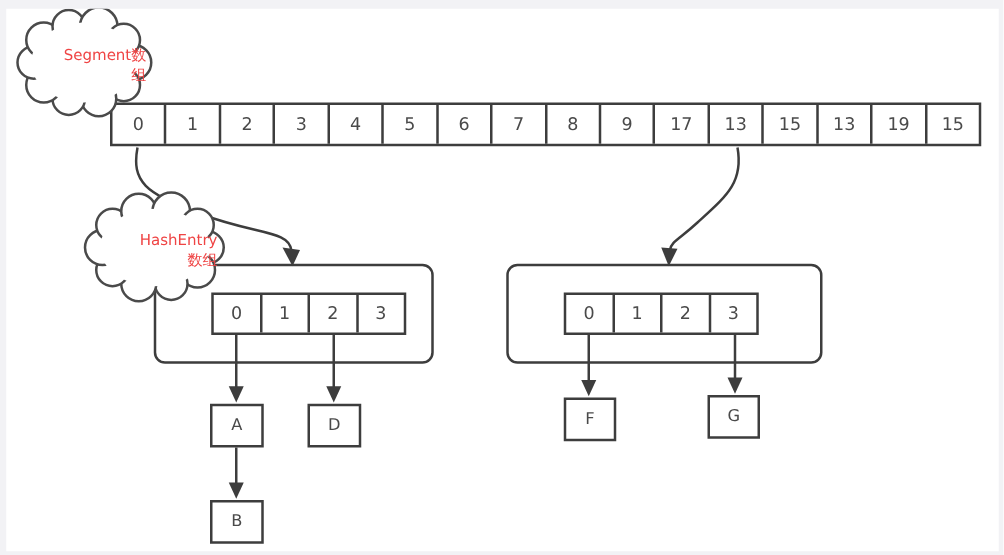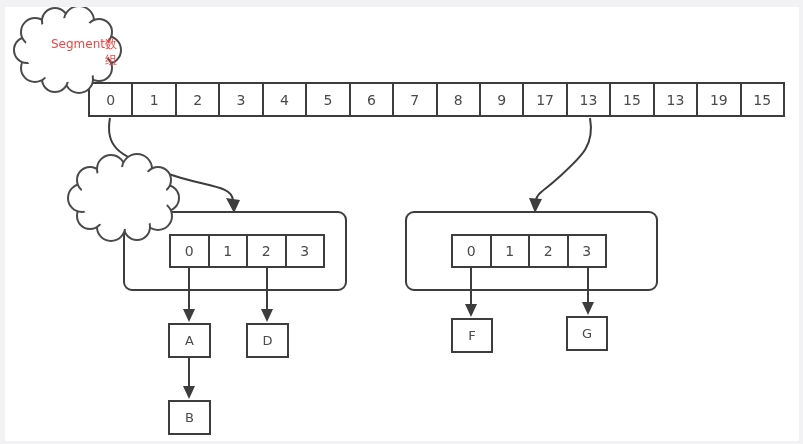--- a/index.html
+++ b/index.html
@@ -191,15 +191,17 @@
       <circle cx="90" cy="180" r="13"></circle>
       <circle cx="111" cy="169" r="14"></circle>
       <circle cx="137" cy="169" r="15"></circle>
       <circle cx="158" cy="180" r="13"></circle>
       <ellipse cx="124" cy="198" rx="44" ry="31" stroke="none"></ellipse>
     </g>
   </svg>
 
   <div class="cloud-label" id="segment-cloud-label">Segment数
 组</div>
+  <div class="cloud-label" id="hashentry-cloud-label">HashEntry
+数组</div>
 
   <div class="frame"></div>
 </div>
 
 </body></html>

